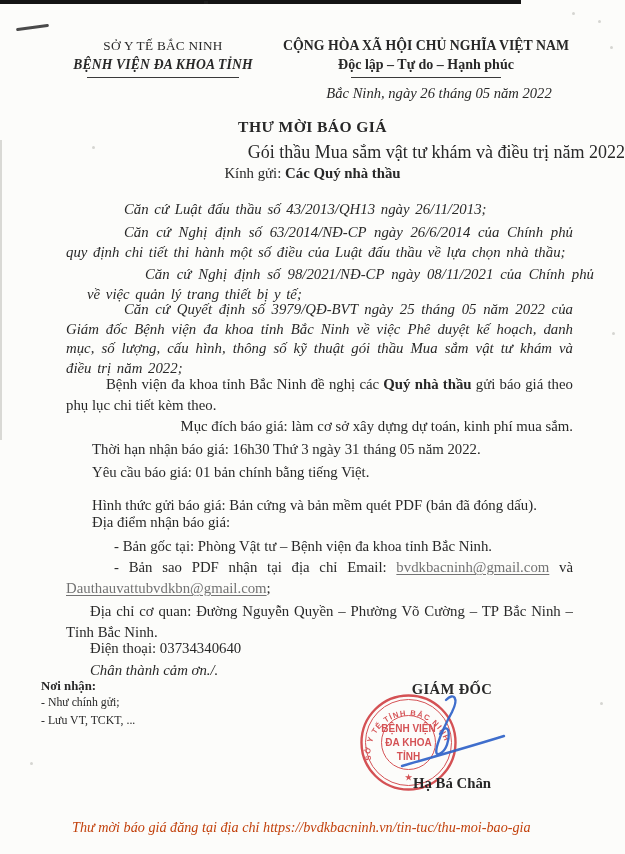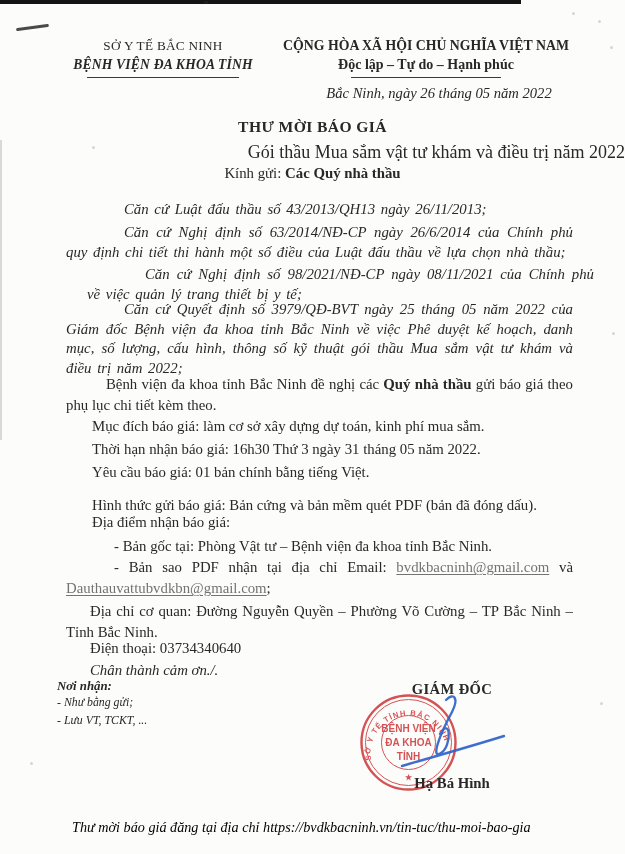--- a/index.html
+++ b/index.html
@@ -41,31 +41,31 @@
   .ind58 { text-indent:58px; }
   .ind48 { text-indent:48px; }
   .ind40 { text-indent:40px; }
   .ind26 { text-indent:26px; }
   .ind24 { text-indent:24px; }
   .legal { line-height:20px; word-spacing:2px; }
   b.inline { font-weight:bold; }
   .email { text-decoration:underline; text-underline-offset:2px; color:#737373; }
 
   
-  .recipients { position:absolute; left:57px; top:679px; width:190px; font-style:italic; }
+  .recipients { position:absolute; left:41px; top:679px; width:190px; }
   .recipients .lbl { font-weight:bold; font-size:12.8px; }
   .recipients .itm { font-size:11.8px; line-height:17.5px; }
 
   
   .sig-title { position:absolute; left:352px; top:681px; width:200px; text-align:center; font-weight:bold; font-size:14.6px; letter-spacing:.4px; }
   .sig-name  { position:absolute; left:352px; top:775px; width:200px; text-align:center; font-weight:bold; font-size:14.8px; }
   .stamp-svg { position:absolute; left:336px; top:670px; width:145px; height:145px; opacity:.88; }
   .handsign-svg { position:absolute; left:388px; top:686px; width:125px; height:105px; }
 
-  .footer-note { position:absolute; left:72px; top:819px; width:480px; font-style:italic; font-size:14.2px; color:#000000; }
+  .footer-note { position:absolute; left:72px; top:819px; width:480px; font-style:italic; font-size:14.2px; color:#c2410c; }
 </style>
 </head>
 <body>
 
 <div class="page">
 
   <div class="topbar"></div>
   <div class="topdot"></div>
   <div class="pen-dash"></div>
   <div class="edge-line"></div>
@@ -92,34 +92,34 @@
   <div class="doc-title">THƯ MỜI BÁO GIÁ</div>
   <div class="doc-sub">Gói thầu Mua sắm vật tư khám và điều trị năm 2022</div>
   <div class="doc-salut"><span>Kính gửi: </span><b class="inline">Các Quý nhà thầu</b></div>
 
   <p class="para it legal ind58" style="top:199px;">Căn cứ Luật đấu thầu số 43/2013/QH13 ngày 26/11/2013;</p>
   <p class="para it legal jt ind58" style="top:222px;">Căn cứ Nghị định số 63/2014/NĐ-CP ngày 26/6/2014 của Chính phủ quy định chi tiết thi hành một số điều của Luật đấu thầu về lựa chọn nhà thầu;</p>
   <p class="para it legal jt ind58" style="top:264px;margin-left:21px;">Căn cứ Nghị định số 98/2021/NĐ-CP ngày 08/11/2021 của Chính phủ về việc quản lý trang thiết bị y tế;</p>
   <p class="para it legal jt ind58" style="top:300px; line-height:19.5px;">Căn cứ Quyết định số 3979/QĐ-BVT ngày 25 tháng 05 năm 2022 của Giám đốc Bệnh viện đa khoa tỉnh Bắc Ninh về việc Phê duyệt kế hoạch, danh mục, số lượng, cấu hình, thông số kỹ thuật gói thầu Mua sắm vật tư khám và điều trị năm 2022;</p>
 
   <p class="para jt ind40" style="top:374px;"><span>Bệnh viện đa khoa tỉnh Bắc Ninh đề nghị các </span><b class="inline">Quý nhà thầu</b><span> gửi báo giá theo phụ lục chi tiết kèm theo.</span></p>
-  <p class="para ind26" style="top:416px;">Mục đích báo giá: làm cơ sở xây dựng dự toán, kinh phí mua sắm.</p>
+  <p class="para ind26" style="top:416px;text-align:right;">Mục đích báo giá: làm cơ sở xây dựng dự toán, kinh phí mua sắm.</p>
   <p class="para ind26" style="top:439px;">Thời hạn nhận báo giá: 16h30 Thứ 3 ngày 31 tháng 05 năm 2022.</p>
   <p class="para ind26" style="top:462px;">Yêu cầu báo giá: 01 bản chính bằng tiếng Việt.</p>
   <p class="para ind26" style="top:495px;">Hình thức gửi báo giá: Bản cứng và bản mềm quét PDF (bản đã đóng dấu).</p>
   <p class="para ind26" style="top:512px;">Địa điểm nhận báo giá:</p>
   <p class="para ind48" style="top:536px;">- Bản gốc tại: Phòng Vật tư – Bệnh viện đa khoa tỉnh Bắc Ninh.</p>
   <p class="para jt ind48" style="top:557px;"><span>- Bản sao PDF nhận tại địa chỉ Email: </span><span class="email">bvdkbacninh@gmail.com</span><span> và </span><span class="email">Dauthauvattubvdkbn@gmail.com</span><span>;</span></p>
   <p class="para jt ind24" style="top:601px;">Địa chỉ cơ quan: Đường Nguyễn Quyền – Phường Võ Cường – TP Bắc Ninh – Tỉnh Bắc Ninh.</p>
   <p class="para ind24" style="top:638px;">Điện thoại: 03734340640</p>
   <p class="para it ind24" style="top:660px;">Chân thành cảm ơn./.</p>
 
   <div class="recipients">
     <div class="lbl">Nơi nhận:</div>
-    <div class="itm">- Như bằng gửi;</div>
+    <div class="itm">- Như chính gửi;</div>
     <div class="itm">- Lưu VT, TCKT, ...</div>
   </div>
 
   <div class="sig-title">GIÁM ĐỐC</div>
 
   <svg class="stamp-svg" viewBox="0 0 145 145">
     <g fill="none" stroke="#cf3a3e">
       <circle cx="72.5" cy="72.5" r="47" stroke-width="2.4"></circle>
       <circle cx="72.5" cy="72.5" r="43" stroke-width="1"></circle>
       <circle cx="72.5" cy="72.5" r="27" stroke-width="1"></circle>
@@ -136,17 +136,17 @@
     </g>
   </svg>
 
   <svg class="handsign-svg" viewBox="0 0 125 105">
     <g fill="none" stroke="#2f63c9" stroke-width="2.4" stroke-linecap="round" opacity="0.92">
       <path d="M 58,14 C 66,6 71,12 64,26 C 52,48 42,74 53,67 C 64,60 63,30 52,48"></path>
       <path d="M 14,80 C 45,71 84,60 116,50"></path>
     </g>
   </svg>
 
-  <div class="sig-name">Hạ Bá Hình</div>
+  <div class="sig-name">Hạ Bá Chân</div>
 
   <div class="footer-note">Thư mời báo giá đăng tại địa chỉ https://bvdkbacninh.vn/tin-tuc/thu-moi-bao-gia</div>
 
 </div>
 
 </body></html>

